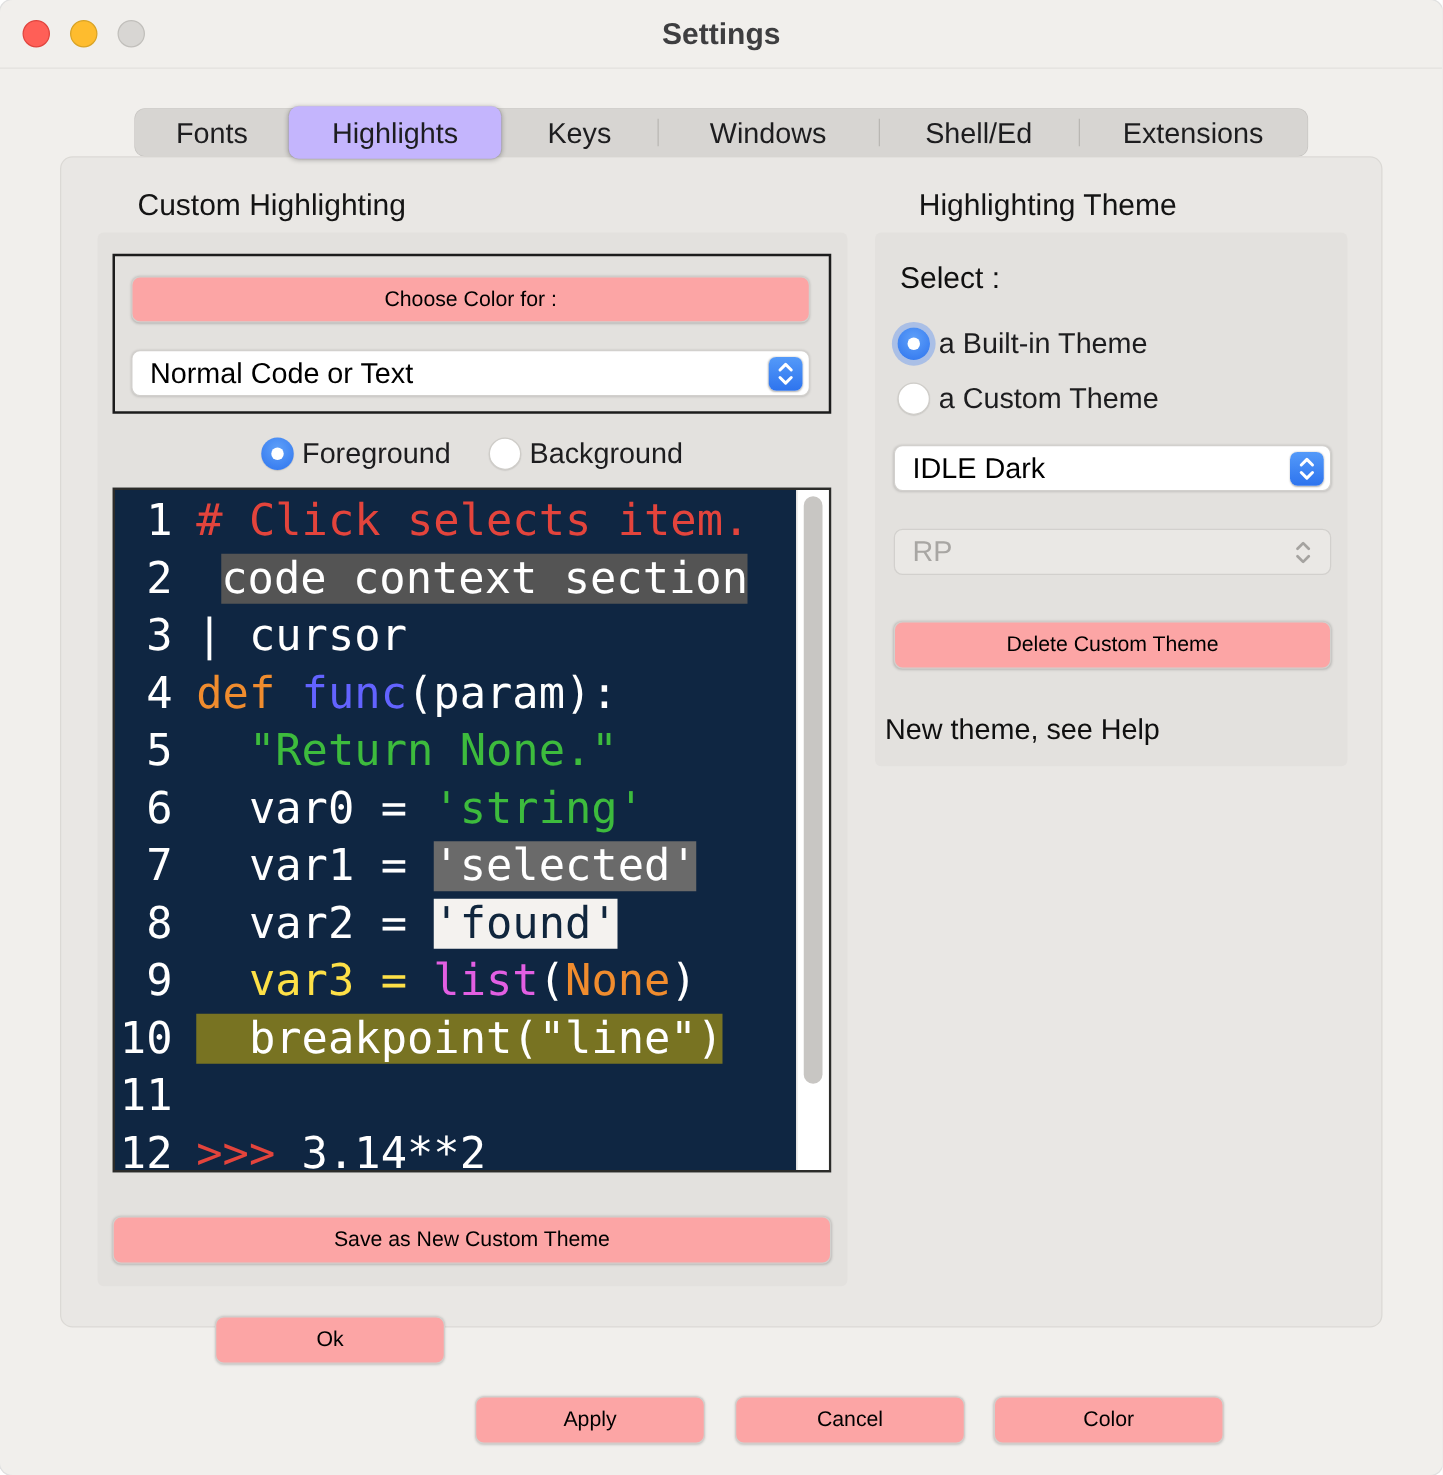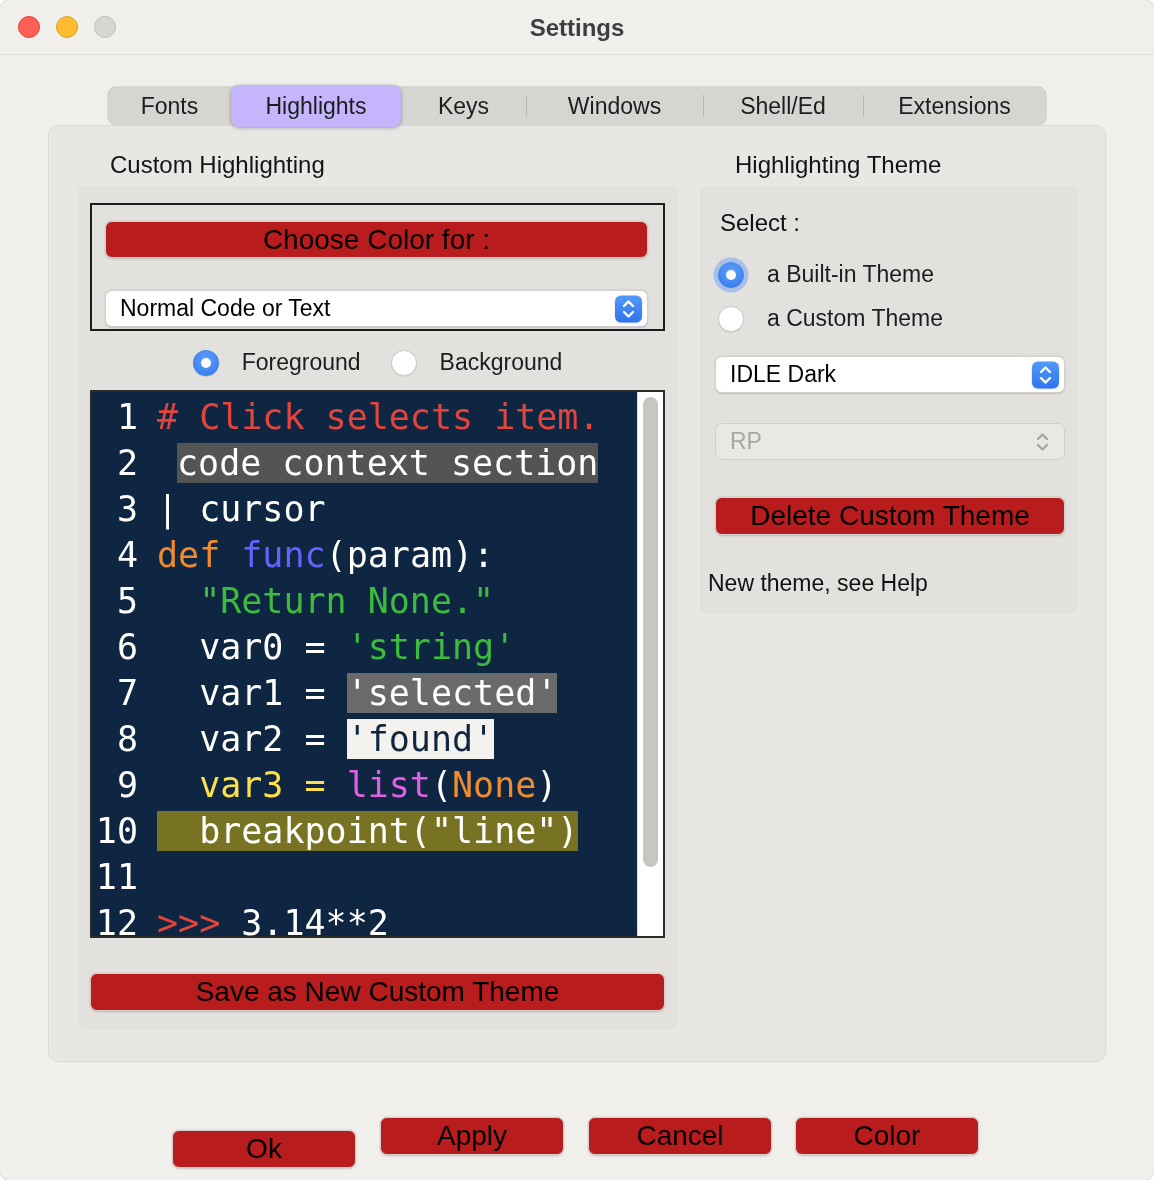--- a/index.html
+++ b/index.html
@@ -25,27 +25,27 @@
   .tw1{width:123px}.tw2{width:170px}.tw3{width:125px}.tw4{width:177px}.tw5{width:160px}.tw6{width:183px}
 
   
   .main-panel { position:absolute; top:125px; left:48px; width:1058px; height:937px; background:#e9e7e4; border:1px solid #dbd9d5; border-radius:10px; }
   .group { position:absolute; background:#e3e1de; border-radius:5px; }
   .group.left { left:78px; top:186px; width:600px; height:843px; }
   .group.right { left:700px; top:186px; width:378px; height:427px; }
   .section-title { position:absolute; font-size:24px; color:#141414; }
 
   
-  .btn { position:absolute; background:#b91c1c; border:0.5px solid #d2d0cd; border-radius:7px; box-shadow:0 0.5px 2px rgba(0,0,0,0.18); display:flex; align-items:center; justify-content:center; font-size:28px; color:#000; cursor:default; }
+  .btn { position:absolute; background:#fca5a5; border:0.5px solid #d2d0cd; border-radius:7px; box-shadow:0 0.5px 2px rgba(0,0,0,0.18); display:flex; align-items:center; justify-content:center; font-size:17px; color:#000; cursor:default; }
   .select { position:absolute; background:#ffffff; border:0.5px solid #d2d0cd; border-radius:7px; box-shadow:0 0.5px 2px rgba(0,0,0,0.15); display:flex; align-items:center; font-size:23px; padding-left:14px; color:#000; }
   .select .stepper { position:absolute; right:5px; top:50%; transform:translateY(-50%); width:27px; height:27px; border-radius:6px; background:linear-gradient(var(--accent-l,#549af9), var(--accent,#2e74ee)); display:flex; align-items:center; justify-content:center; box-shadow:0 0.5px 1.5px rgba(0,0,0,0.3); }
   .select.disabled { background:#eae8e5; color:#a8a6a3; box-shadow:none; }
   .select.disabled .stepper { background:none; box-shadow:none; right:8px; }
 
-  .radio-row { position:absolute; display:flex; align-items:center; gap:23px; font-size:23px; }
+  .radio-row { position:absolute; display:flex; align-items:center; gap:7px; font-size:23px; }
   .radio { width:26px; height:26px; border-radius:50%; flex:none; position:relative; }
   .radio.on { background:radial-gradient(circle at 50% 35%, #5fa0f9, var(--accent,#2e74ee)); box-shadow:0 0.5px 1px rgba(0,0,0,0.2); }
   .radio.on::after { content:""; position:absolute; width:10px; height:10px; border-radius:50%; background:#fff; left:50%; top:50%; transform:translate(-50%,-50%); }
   .radio.off { background:#fff; border:0.5px solid #cfcdc9; box-shadow:0 0.5px 1px rgba(0,0,0,0.12); }
   .radio.focus-ring { box-shadow:0 0 0 4.5px rgba(54,120,247,0.33); }
 
   
   .choose-box { position:absolute; left:90px; top:203px; width:575px; height:128px; border:2px solid #1c1c1c; }
 
   
@@ -83,21 +83,21 @@
   </div>
 
   <div class="main-panel"></div>
 
   <div class="section-title" style="left:110px; top:151px;">Custom Highlighting</div>
   <div class="group left"></div>
 
   <div class="choose-box"></div>
   <div class="btn" style="left:105px; top:221px; width:543px; height:37px;">Choose Color for :</div>
 
-  <div class="select" style="left:105px; top:290px; width:543px; height:37px;">
+  <div class="select" style="left:105px; top:280px; width:543px; height:37px;">
     <span>Normal Code or Text</span>
     <span class="stepper">
       <svg width="17" height="23" viewBox="0 0 17 23">
           <path d="M4 8.5 L8.5 4 L13 8.5" stroke="#fff" stroke-width="2.4" fill="none" stroke-linecap="round" stroke-linejoin="round"></path>
           <path d="M4 14.5 L8.5 19 L13 14.5" stroke="#fff" stroke-width="2.4" fill="none" stroke-linecap="round" stroke-linejoin="round"></path>
         </svg>
     </span>
   </div>
 
   <div style="position:absolute; left:90px; top:349px; width:575px; display:flex; justify-content:center; gap:30px;">
@@ -164,18 +164,18 @@
           <path d="M4 8.5 L8.5 4 L13 8.5" stroke="#a5a3a0" stroke-width="2.2" fill="none" stroke-linecap="round" stroke-linejoin="round"></path>
           <path d="M4 14.5 L8.5 19 L13 14.5" stroke="#a5a3a0" stroke-width="2.2" fill="none" stroke-linecap="round" stroke-linejoin="round"></path>
         </svg>
     </span>
   </div>
 
   <div class="btn" style="left:715px; top:497px; width:350px; height:38px;">Delete Custom Theme</div>
 
   <div class="note-text" style="left:708px; top:570px;">New theme, see Help</div>
 
-  <div class="btn" style="left:172px; top:1130px; width:184px; height:38px;">Ok</div>
+  <div class="btn" style="left:172px; top:1053px; width:184px; height:38px;">Ok</div>
   <div class="btn" style="left:380px; top:1117px; width:184px; height:38px;">Apply</div>
   <div class="btn" style="left:588px; top:1117px; width:184px; height:38px;">Cancel</div>
   <div class="btn" style="left:795px; top:1117px; width:184px; height:38px;">Color</div>
 
 </div>
 
 </body></html>

